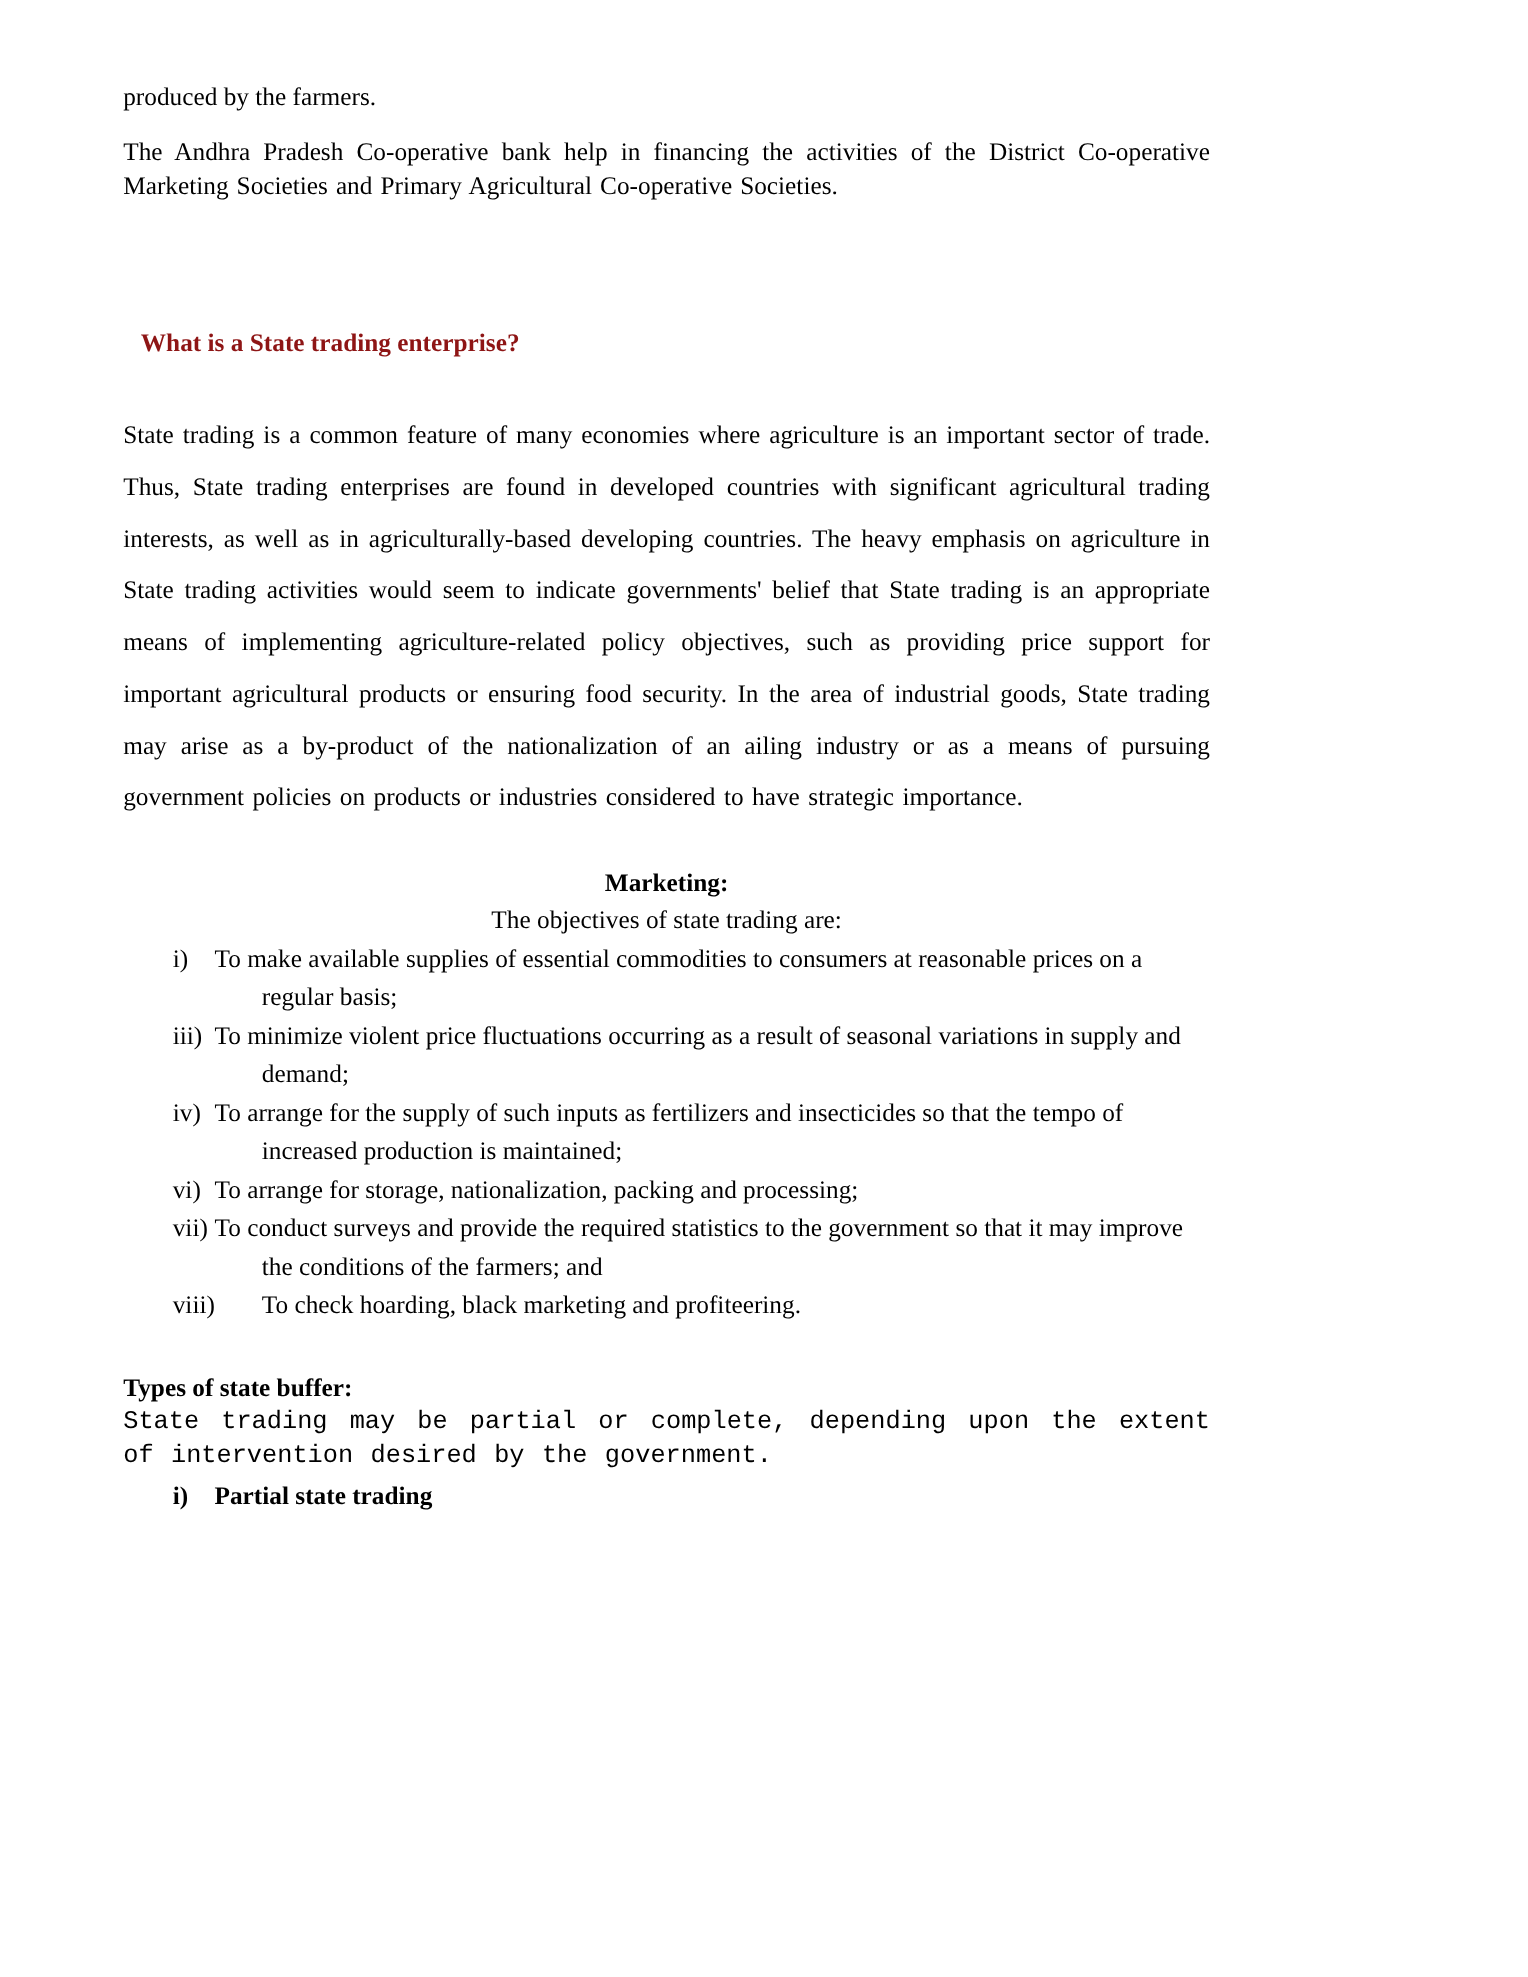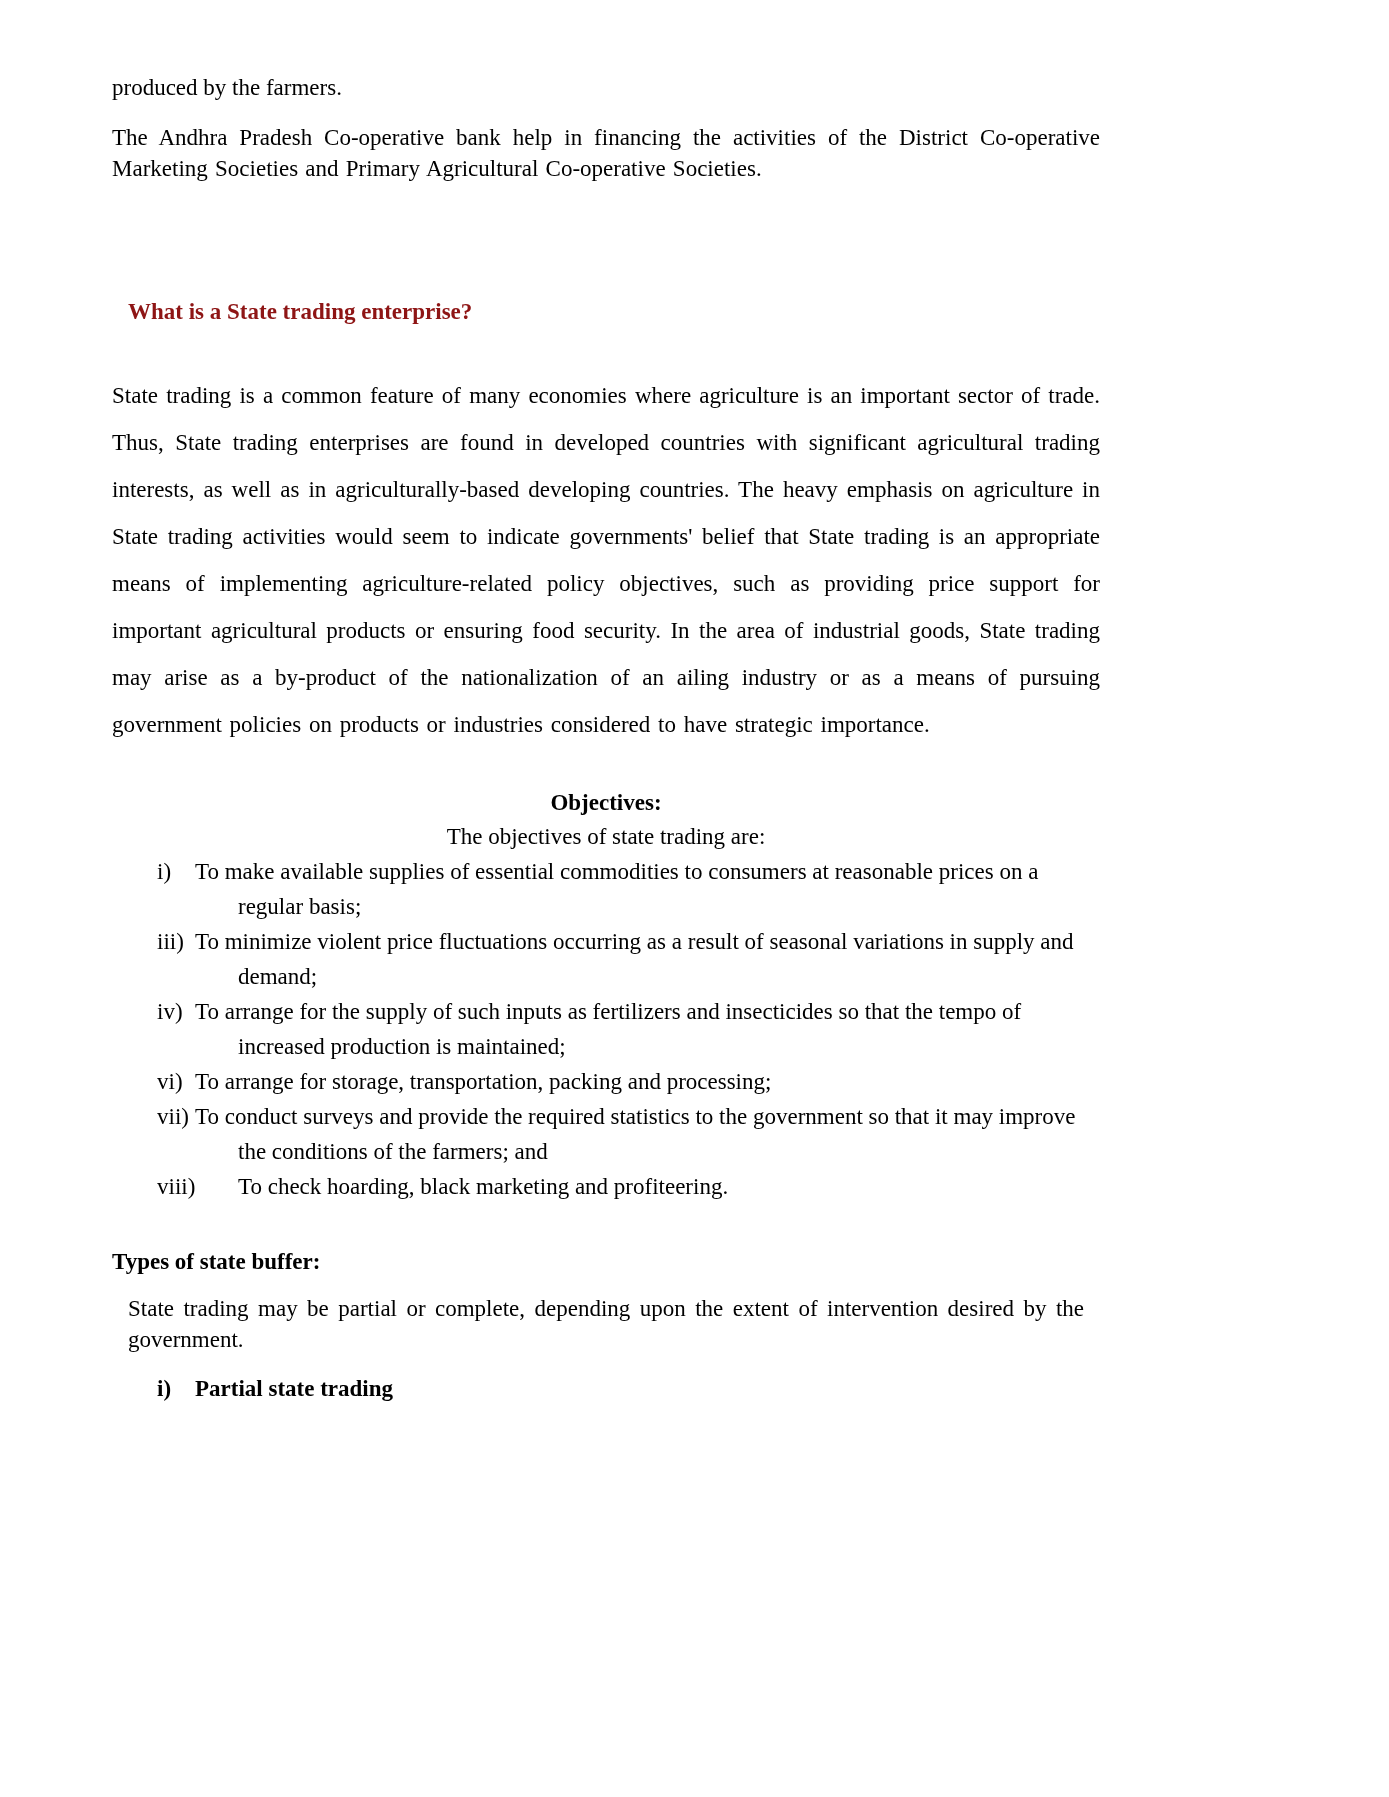--- a/index.html
+++ b/index.html
@@ -76,53 +76,54 @@
   }
   .obj-marker.wide {
     min-width: 81px;
   }
   .types-title {
     margin: 42px 0 0 0;
     line-height: 31px;
     font-weight: bold;
   }
   .types-body {
-    margin: 16px;
+    margin: 0;
     line-height: 31px;
     text-align: justify;
     word-spacing: 2px;
+    font-family: Liberation Mono, monospace;
   }
   .partial-item {
     margin: 3px 0 0 45px;
     line-height: 35px;
     font-weight: bold;
   }
 </style>
 </head>
 <body>
 
 <div class="page">
 
   <p class="frag">produced by the farmers.</p>
 
   <p class="para-andhra">The Andhra Pradesh Co-operative bank help in financing the activities of the District Co-operative Marketing Societies and Primary Agricultural Co-operative Societies.</p>
 
   <h2 class="red-heading">What is a State trading enterprise?</h2>
 
   <p class="main-para">State trading is a common feature of many economies where agriculture is an important sector of trade. Thus, State trading enterprises are found in developed countries with significant agricultural trading interests, as well as in agriculturally-based developing countries. The heavy emphasis on agriculture in State trading activities would seem to indicate governments' belief that State trading is an appropriate means of implementing agriculture-related policy objectives, such as providing price support for important agricultural products or ensuring food security. In the area of industrial goods, State trading may arise as a by-product of the nationalization of an ailing industry or as a means of pursuing government policies on products or industries considered to have strategic importance.</p>
 
-  <div class="center-bold">Objectives:</div>
+  <div class="center-bold">Marketing:</div>
 
   <div class="center-line">The objectives of state trading are:</div>
 
   <div class="obj-list">
     <div class="obj-item"><span class="obj-marker">i)</span><span>To make available supplies of essential commodities to consumers at reasonable prices on a regular basis;</span></div>
     <div class="obj-item"><span class="obj-marker">iii)</span><span>To minimize violent price fluctuations occurring as a result of seasonal variations in supply and demand;</span></div>
     <div class="obj-item"><span class="obj-marker">iv)</span><span>To arrange for the supply of such inputs as fertilizers and insecticides so that the tempo of increased production is maintained;</span></div>
-    <div class="obj-item"><span class="obj-marker">vi)</span><span>To arrange for storage, transportation, packing and processing;</span></div>
+    <div class="obj-item"><span class="obj-marker">vi)</span><span>To arrange for storage, nationalization, packing and processing;</span></div>
     <div class="obj-item"><span class="obj-marker">vii)</span><span>To conduct surveys and provide the required statistics to the government so that it may improve the conditions of the farmers; and</span></div>
     <div class="obj-item"><span class="obj-marker wide">viii)</span><span>To check hoarding, black marketing and profiteering.</span></div>
   </div>
 
   <div class="types-title">Types of state buffer:</div>
 
   <p class="types-body">State trading may be partial or complete, depending upon the extent of intervention desired by the government.</p>
 
   <div class="partial-item"><span class="obj-marker">i)</span><span>Partial state trading</span></div>
 

